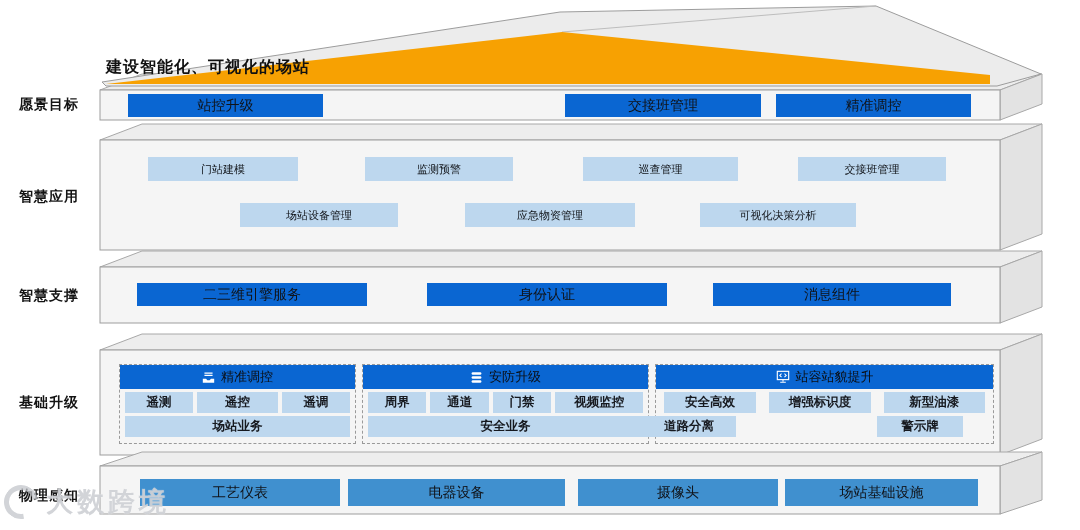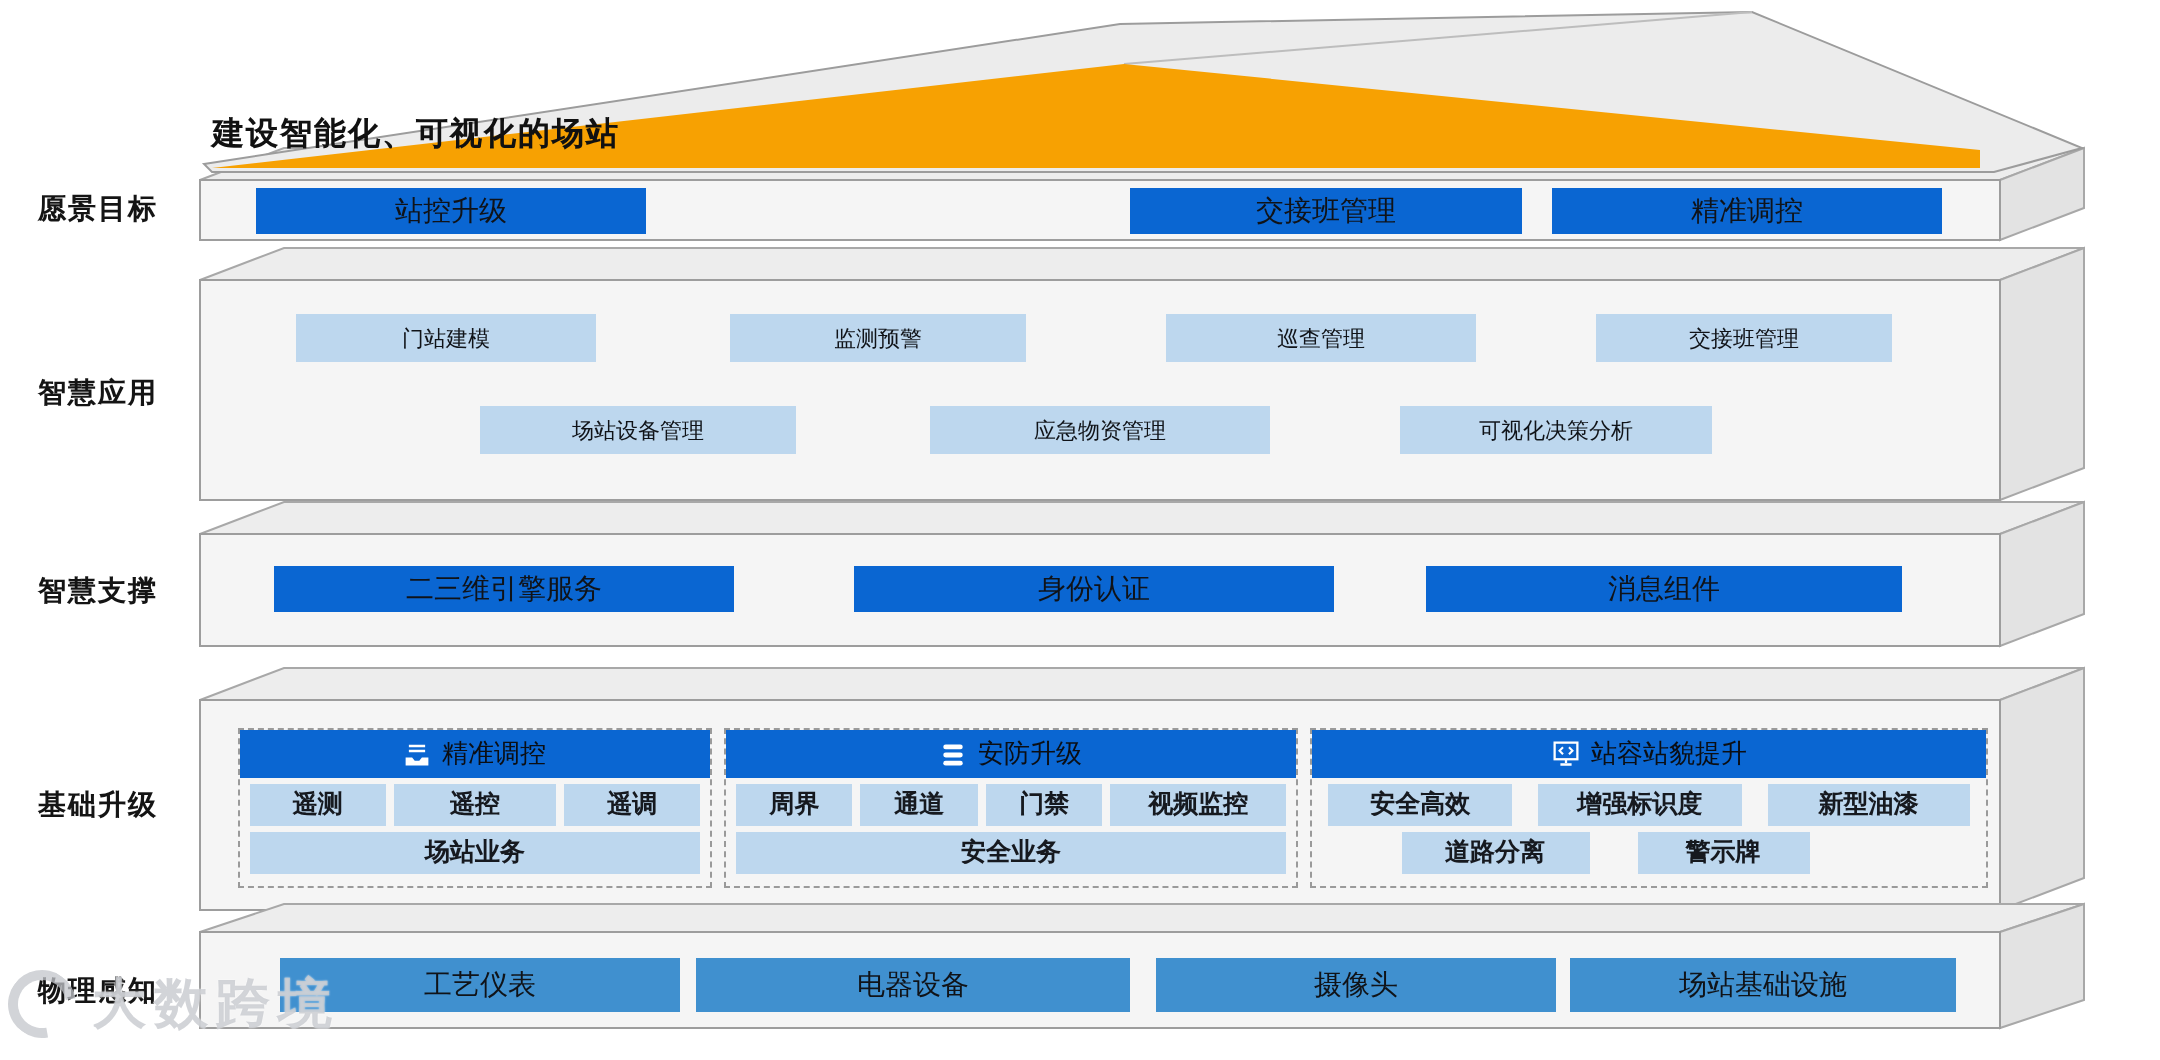--- a/index.html
+++ b/index.html
@@ -35,21 +35,21 @@
     gap:6px;font-size:13px;color:#0b0e13;font-weight:400;
   }
   .group-header .gicon{display:flex;align-items:center;}
   .group-row{display:flex;gap:4px;padding:3px 5px 0 5px;box-sizing:border-box;}
   .cell{
     background:#bdd7ee;height:21px;display:flex;align-items:center;justify-content:center;
     font-size:12.5px;color:#16191f;flex:1;white-space:nowrap;font-weight:bold;
   }
   .cell-full{flex:1;}
   .g3-row1{gap:13px;padding:3px 8px 0 8px;}
-  .g3-row2{justify-content:center;gap:24px;padding:3px 8px 0 8px;transform:translateX(-22px);}
+  .g3-row2{justify-content:space-between;gap:24px;padding:3px 8px 0 8px;transform:translateX(-22px);}
   .g3-row2 .cell{flex:0 0 auto;}
 
   .watermark{
     position:absolute;left:4px;top:484px;display:flex;align-items:center;gap:8px;
     color:rgba(195,198,203,0.75);z-index:2;pointer-events:none;
   }
   .wm-logo{
     display:inline-block;width:24px;height:24px;border:5px solid currentColor;
     border-right-color:transparent;border-radius:50%;transform:rotate(35deg);
   }

